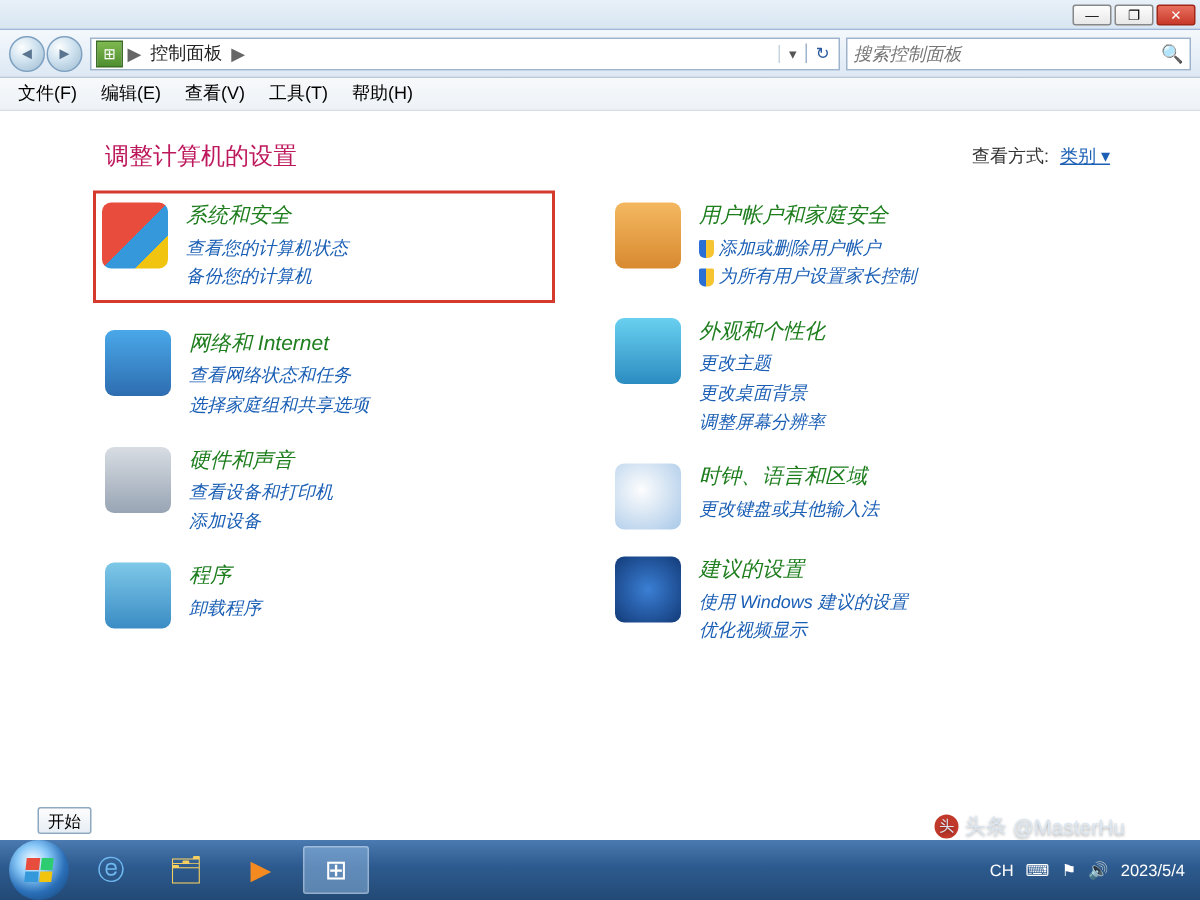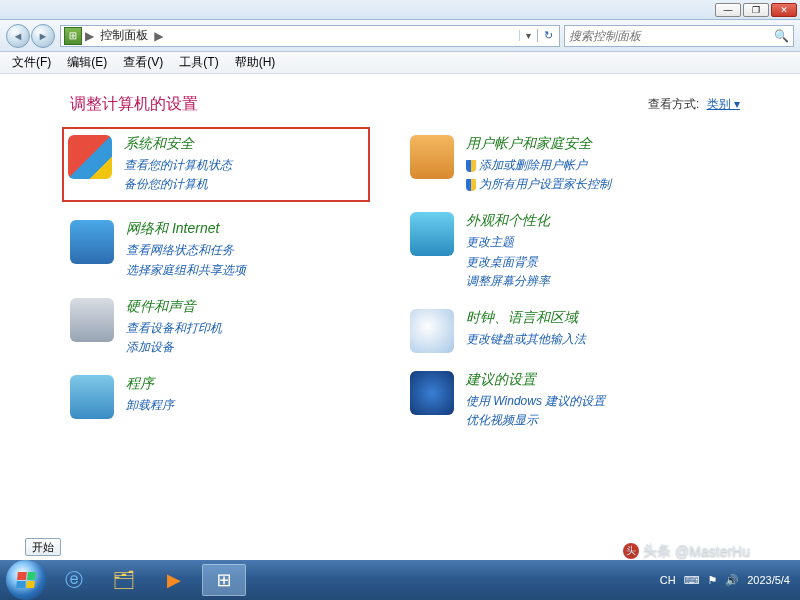--- a/index.html
+++ b/index.html
@@ -57,21 +57,21 @@
 .startbar { position:absolute; left:14px; bottom:44px; height:18px; border:1px solid #8ea8c0; background:linear-gradient(#fdfdfd,#e6edf4); font-size:11px; padding:0 6px; display:flex; align-items:center; border-radius:2px;margin-left:11px;}
 
 
 .taskbar { position:absolute; bottom:0; left:0; right:0; height:40px; background:linear-gradient(#4a7ab0 0%,#2d5a8e 45%,#234a76 100%); display:flex; align-items:center; padding:0 6px;}
 .startbtn { width:40px; height:40px; border-radius:50%; background:radial-gradient(circle at 40% 35%,#fefefe,#88c8f8 30%,#2a6fb8 60%,#123a68); display:flex; align-items:center; justify-content:center;}
 .winflag { width:18px; height:16px; display:grid; grid-template:1fr 1fr/1fr 1fr; gap:1px; transform:skewX(-6deg);}
 .winflag div:nth-child(1){background:#e74c3c;} .winflag div:nth-child(2){background:#2ecc71;}
 .winflag div:nth-child(3){background:#3498db;} .winflag div:nth-child(4){background:#f1c40f;}
 .tbicon { width:44px; height:32px; margin-left:6px; border-radius:2px; display:flex; align-items:center; justify-content:center; font-size:18px;}
 .tbicon.active { background:rgba(160,200,240,.45); box-shadow:inset 0 0 0 1px rgba(255,255,255,.35);}
-.systray { margin-left:auto; display:flex; align-items:center; gap:8px; color:#fff; font-size:11px; padding-right:4px;}
+.systray { margin-left:auto; display:flex; align-items:flex-end; gap:8px; color:#fff; font-size:11px; padding-right:4px;}
 .watermark { position:absolute; right:50px; bottom:40px; color:#dce6f0; font-size:14px; font-weight:500; text-shadow:0 1px 2px rgba(0,0,0,.35); display:flex; align-items:center; gap:4px; pointer-events:none;}
 .watermark .av { width:16px; height:16px; border-radius:50%; background:#c0392b; display:flex; align-items:center; justify-content:center; font-size:10px;}
 </style>
 </head>
 <body>
 
 <div class="titlebar">
   <div class="wbtn">—</div>
   <div class="wbtn">❐</div>
   <div class="wbtn close">✕</div>

